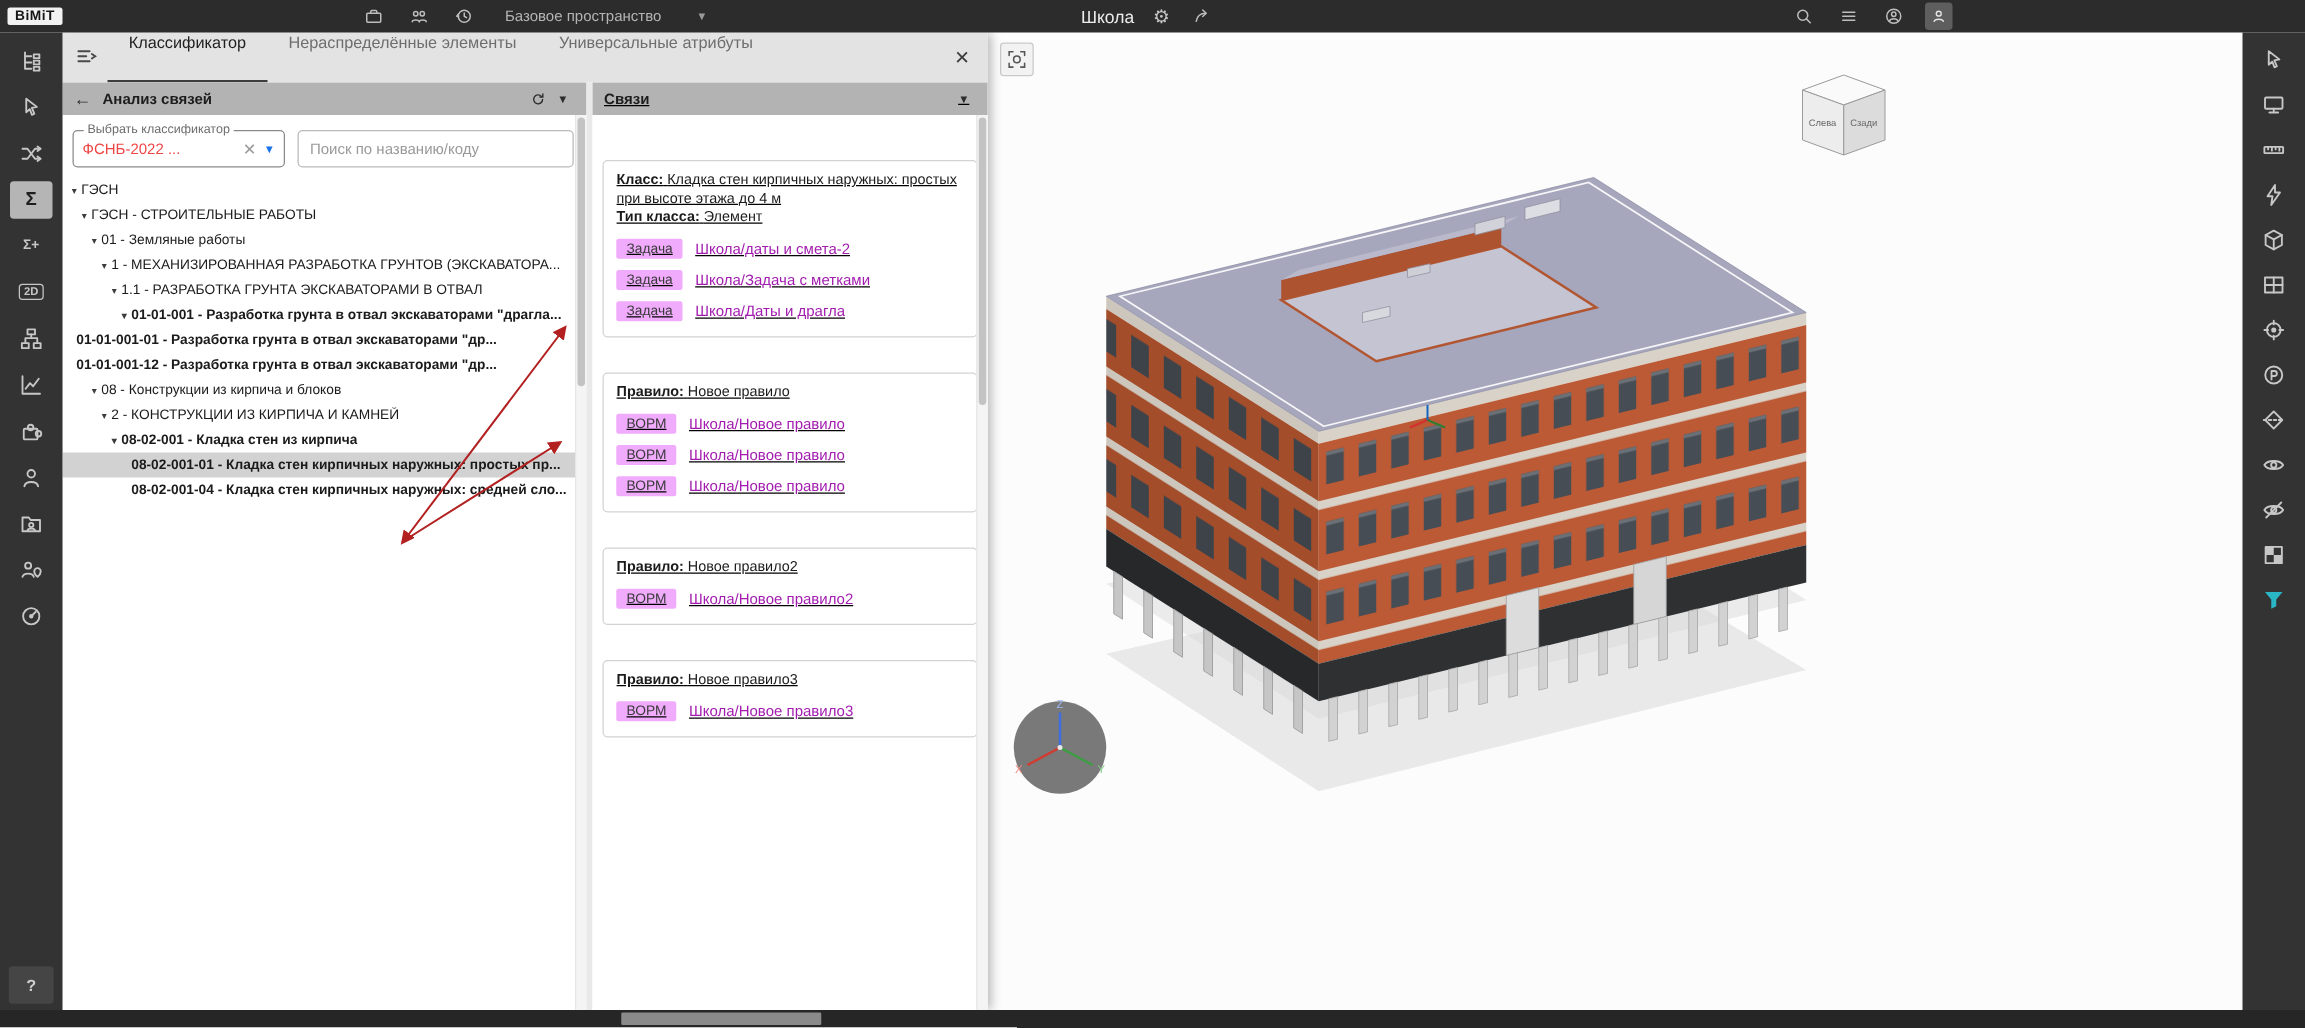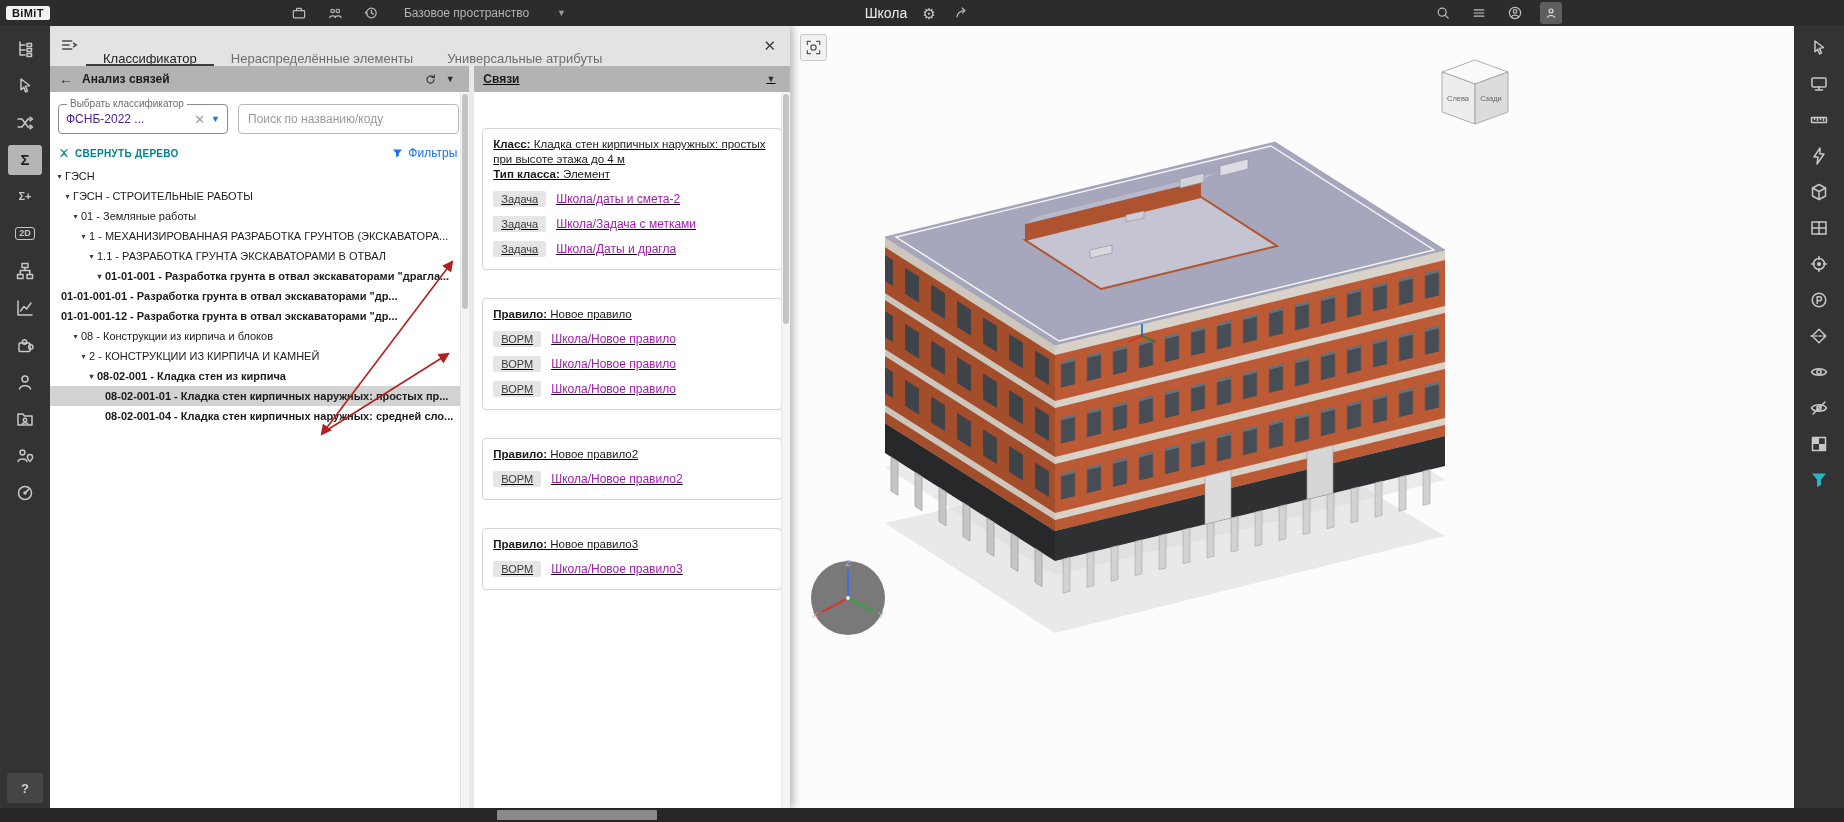--- a/index.html
+++ b/index.html
@@ -47,21 +47,21 @@
   
   .bottom-bar { position:absolute; left:0; bottom:0; width:100%; height:14px; background:#262626; z-index:40; }
   .bottom-chip { position:absolute; left:497px; top:2px; width:160px; height:10px; background:#8a8a8a; border-radius:1px; }
 
   
   .panel { position:absolute; left:50px; top:26px; width:740px; bottom:14px; background:#fff; z-index:20;
            display:flex; flex-direction:column; box-shadow:3px 0 8px rgba(0,0,0,.28); }
   .tabbar { flex:0 0 40px; background:#e3e3e3; display:flex; align-items:center; }
   .menu-icon { margin:0 6px 0 10px; width:20px; height:20px; }
   .menu-icon svg { width:18px; height:18px; stroke:#4a4a4a; fill:none; stroke-width:1.7; stroke-linecap:round; }
-  .tab { position:relative; height:100%; display:flex; align-items:flex-end; padding:0 17px;
+  .tab { position:relative; height:100%; display:flex; align-items:flex-start; padding:0 17px;
          font-size:13px; color:#6e6e6e; cursor:pointer; white-space:nowrap; }
   .tab.active { color:#1f1f1f; }
   .tab.active::after { content:""; position:absolute; left:0; right:0; bottom:0; height:2px; background:#3d3d3d; }
   .close-btn { margin-left:auto; margin-right:14px; color:#3c3c3c; font-size:15px; cursor:pointer; }
 
   .panel-body { flex:1; display:flex; min-height:0; position:relative; }
   .col { display:flex; flex-direction:column; min-height:0; position:relative; background:#fff; }
   .col-left { flex:0 0 372px; }
   .col-gap { flex:0 0 5px; background:#e9e9e9; }
   .col-right { flex:1;text-decoration:underline; }
@@ -70,21 +70,21 @@
   .col-header .spacer { flex:1; }
   .back-btn { margin-right:9px; font-size:14px; color:#2d2d2d; cursor:pointer; line-height:1; }
   .hdr-icon { width:20px; height:18px; display:flex; align-items:center; justify-content:center;
               cursor:pointer; color:#2d2d2d; font-size:9px; }
   .hdr-icon svg { width:13px; height:13px; stroke:#2d2d2d; fill:none; stroke-width:1.7; stroke-linecap:round; }
 
   .controls { display:flex; gap:10px; padding:12px 10px 6px 8px; }
   .select-box { position:relative; flex:0 0 170px; height:30px; border:1px solid #8a8a8a; border-radius:4px;
                 display:flex; align-items:center; padding:0 7px; cursor:pointer; background:#fff; }
   .select-label { position:absolute; top:-7px; left:8px; font-size:10px; color:#6d6d6d; background:#fff; padding:0 3px; }
-  .select-value { flex:1; font-size:12px; color:#4c1d95; white-space:nowrap; overflow:hidden; }
+  .select-value { flex:1; font-size:12px; color:#ef4444; white-space:nowrap; overflow:hidden; }
   .select-clear { color:#9c9c9c; font-size:13px; margin-right:6px; cursor:pointer; }
   .select-caret { color:#1a73e8; font-size:9px; }
   .search-box { flex:1; height:30px; border:1px solid #b9b9b9; border-radius:4px;
                 display:flex; align-items:center; padding:0 9px; }
   .search-box input { border:none; outline:none; width:100%; font-size:12px; color:#4c1d95; font-family:inherit; background:transparent; }
   .search-box input::placeholder { color:#9a9a9a; }
 
   .tree-actions { display:flex; align-items:center; padding:6px 12px 4px 8px; }
   .collapse-btn { display:flex; align-items:center; gap:5px; color:#00838f; font-size:10px; font-weight:bold;
                   letter-spacing:.3px; cursor:pointer; }
@@ -105,21 +105,21 @@
   .vscroll { position:absolute; top:26px; right:0; bottom:0; width:9px; background:#f4f4f4;
              border-left:1px solid #e6e6e6; cursor:pointer; }
   .vscroll .thumb { position:absolute; left:1px; width:6px; border-radius:3px; background:#c3c3c3; }
 
   .cards { flex:1; padding:8px; overflow:hidden; }
   .card { border:1px solid #d2d2d2; border-radius:4px; padding:8px 10px; margin-bottom:10px; background:#fff;margin-top:28px; }
   .card-line { font-size:11.5px; color:#1b1b1b; line-height:15px; }
   .card-line b { font-weight:bold; }
   .rows { margin-top:4px; }
   .link-row { display:flex; align-items:center; gap:10px; height:25px; }
-  .badge { background:#e5e5e5; color:#3a3a3a; font-size:11px; padding:2px 8px; border-radius:2px;
+  .badge { background:#f0abfc; color:#3a3a3a; font-size:11px; padding:2px 8px; border-radius:2px;
            min-width:46px; text-align:left; flex:0 0 auto; }
   .link { color:#a21caf; font-size:12px; cursor:pointer; text-decoration:none;
           white-space:nowrap; overflow:hidden; text-overflow:ellipsis; }
 
   .arrows-svg { position:absolute; inset:0; pointer-events:none; z-index:8; }
 
   
   .viewport { position:absolute; left:790px; top:26px; right:50px; bottom:14px; background:#fcfcfd; }
   .scene { position:absolute; inset:0; width:100%; height:100%; }
   .focus-btn { position:absolute; left:10px; top:8px; width:27px; height:27px; background:#f2f2f2;
@@ -407,35 +407,20 @@
           <span class="select-label">Выбрать классификатор</span>
           <span class="select-value">ФСНБ-2022 ...</span>
           <span class="select-clear">✕</span>
           <span class="select-caret">▼</span>
         </div>
         <div class="search-box">
           <input placeholder="Поиск по названию/коду" style="">
         </div>
       </div>
 
-      <div class="tree-actions">
-        <div class="collapse-btn">
-          <svg viewBox="0 0 16 16">
-              <path d="M4 3.5 l4 4 4-4"></path>
-              <path d="M4 12.5 l4-4 4 4"></path>
-            </svg>
-          <span>СВЕРНУТЬ ДЕРЕВО</span>
-        </div>
-        <div class="filters-btn">
-          <svg viewBox="0 0 16 16">
-              <path d="M1.5 2 h13 L10 7.5 v4 l-4 2 V7.5 Z"></path>
-            </svg>
-          <span>Фильтры</span>
-        </div>
-      </div>
 
       <div class="tree">
         <div class="trow lvl0">
             <span class="caret">▾</span>
             <span class="lbl">ГЭСН</span>
           </div>
         <div class="trow lvl1">
             <span class="caret">▾</span>
             <span class="lbl">ГЭСН - СТРОИТЕЛЬНЫЕ РАБОТЫ</span>
           </div>

